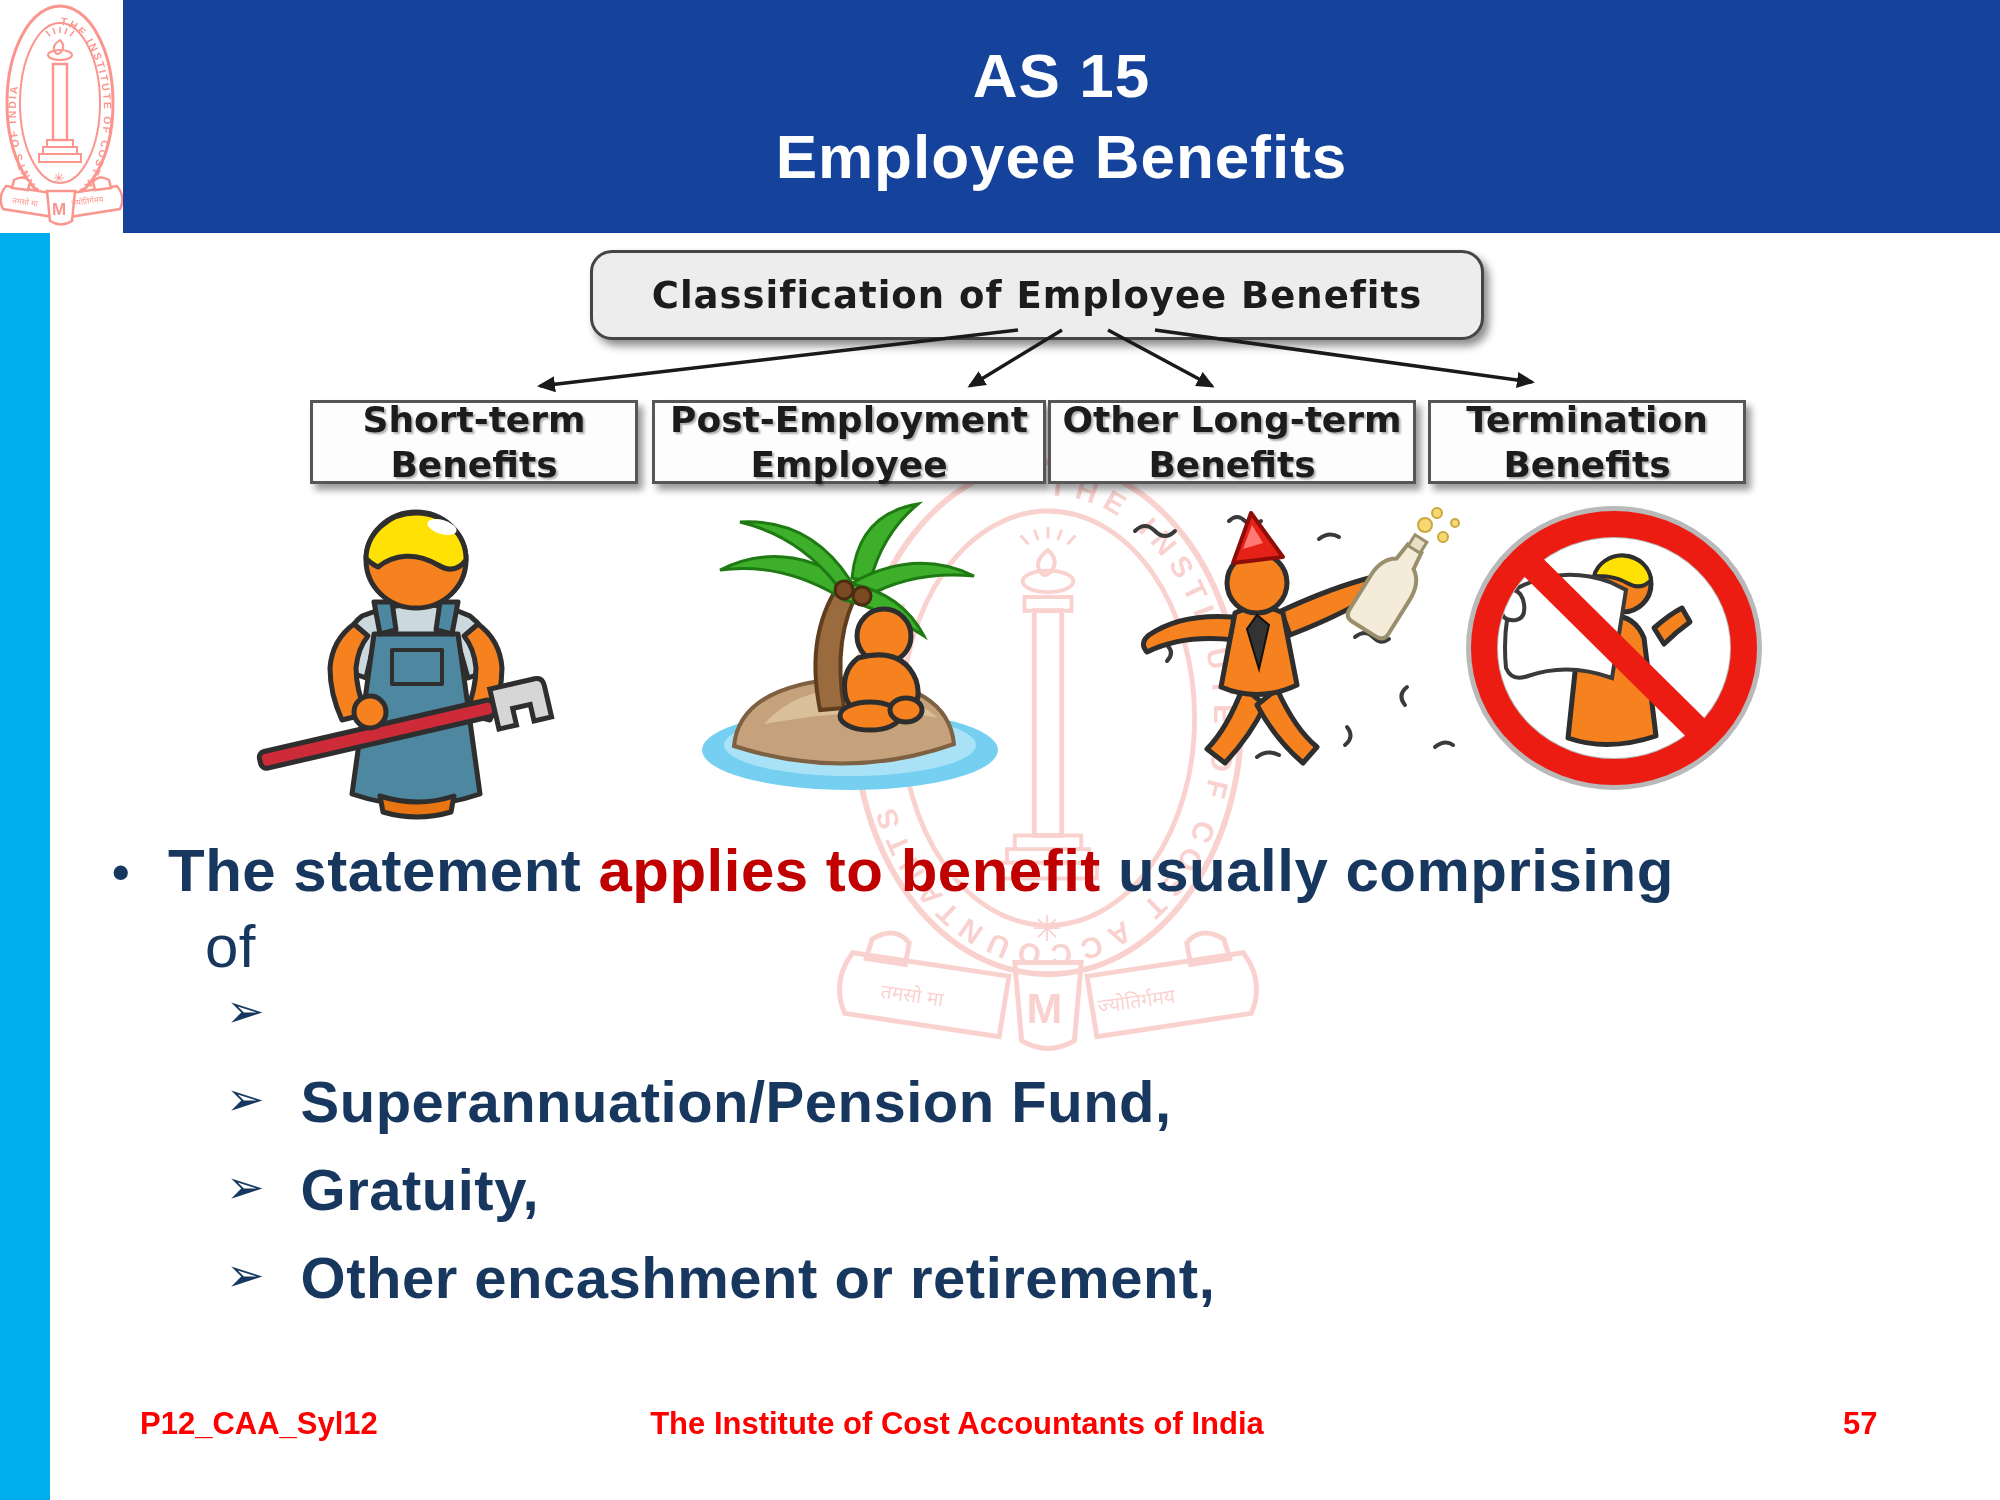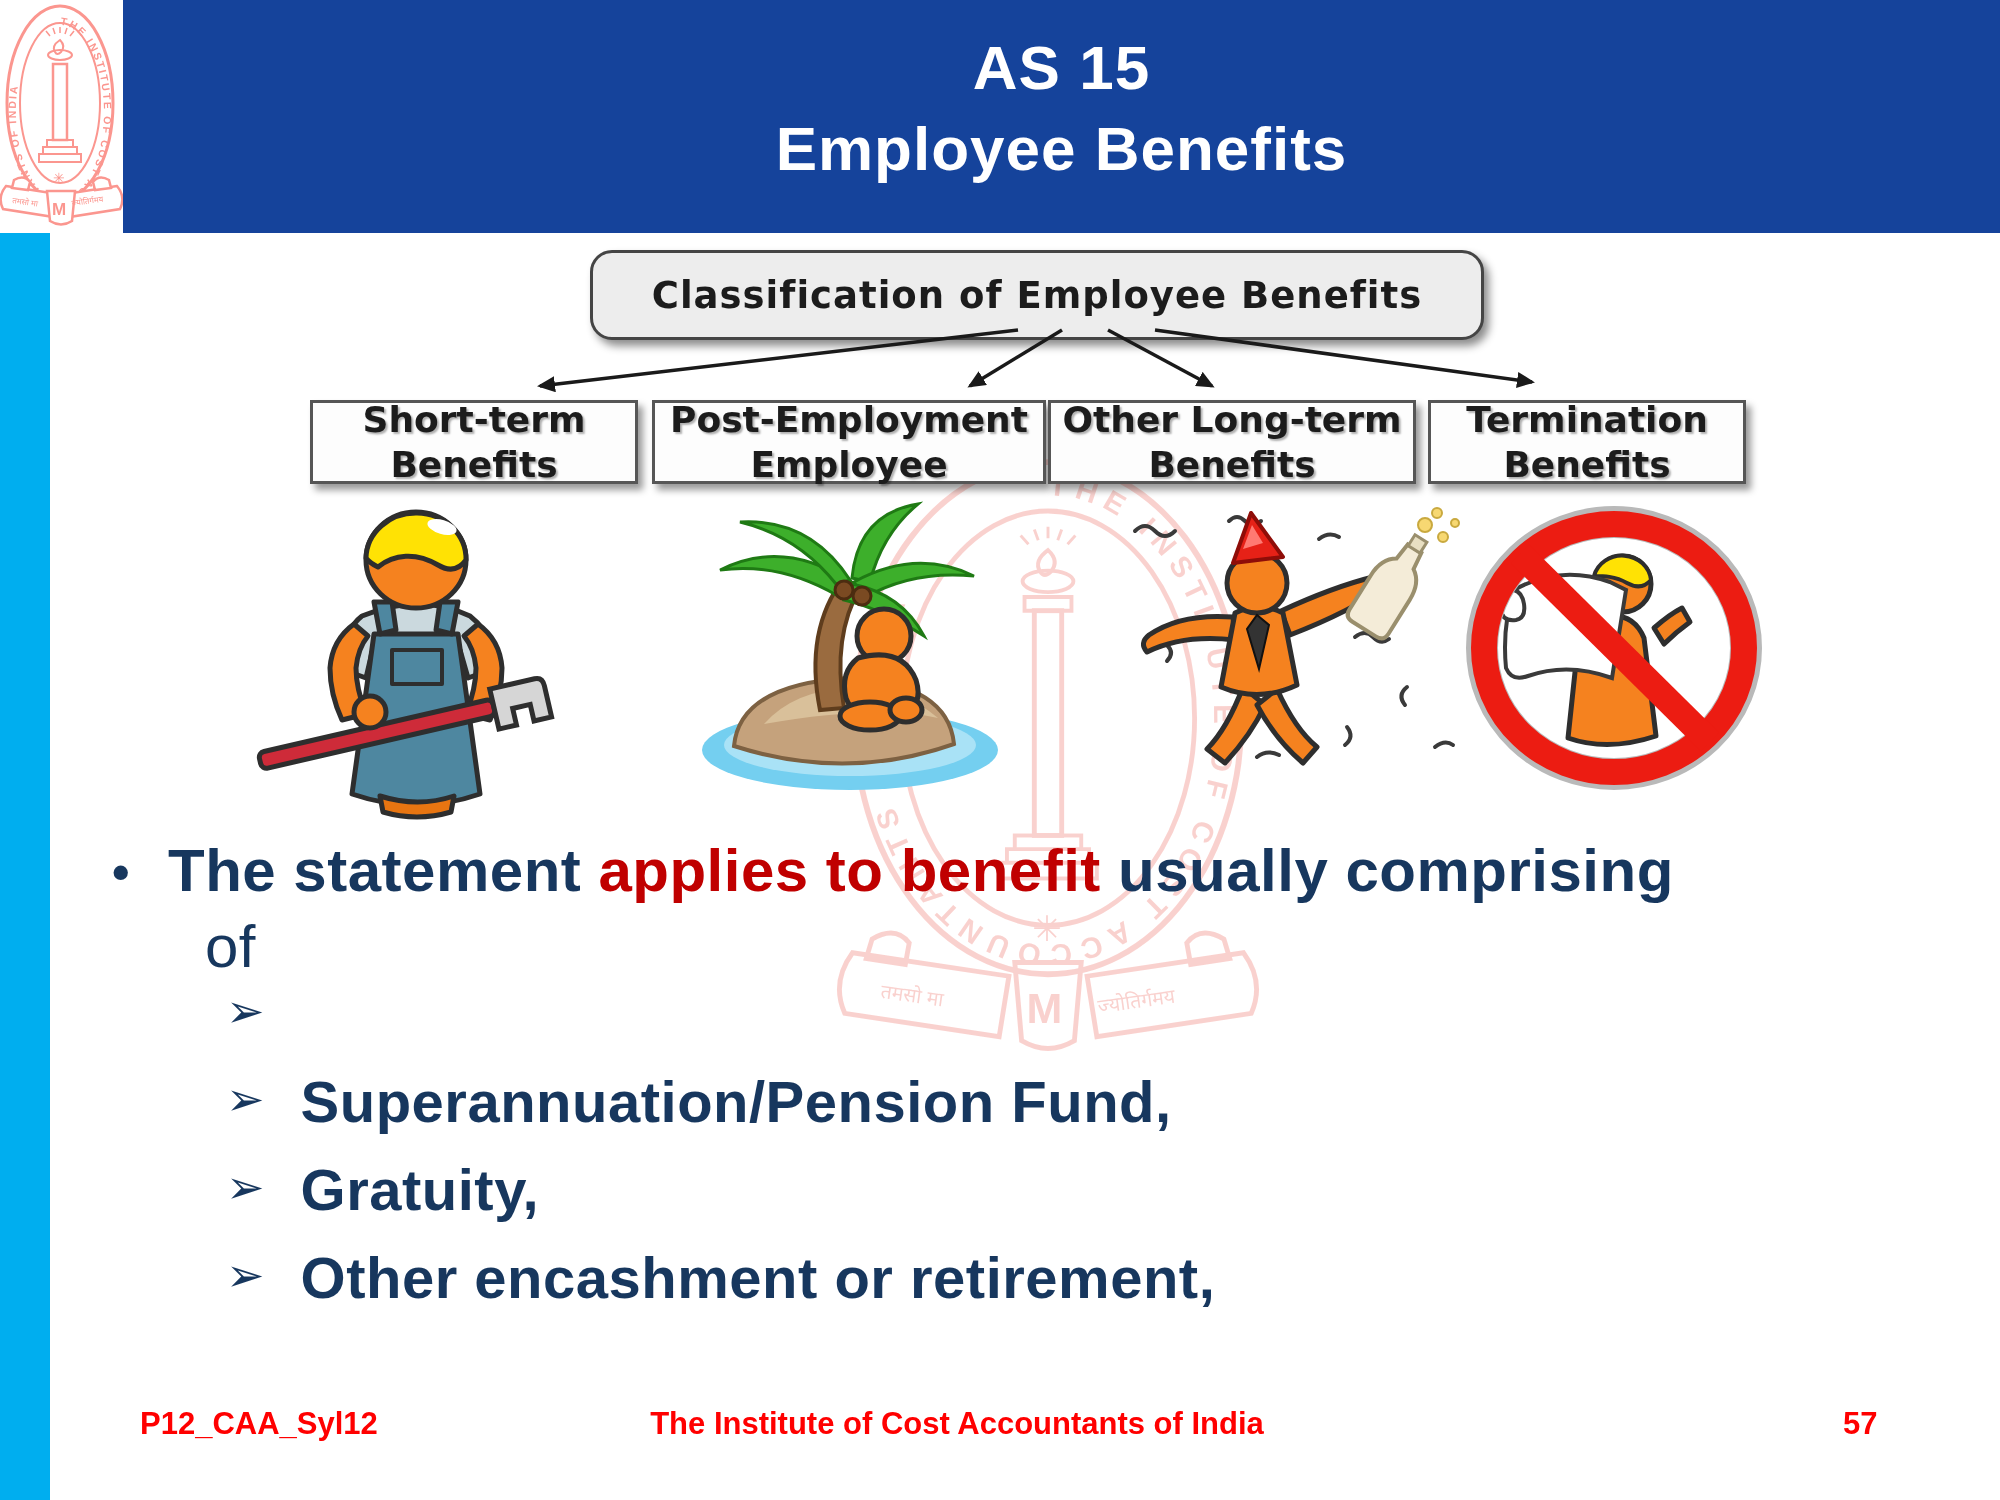--- a/index.html
+++ b/index.html
@@ -2,21 +2,21 @@
 <html><head>
 <meta charset="utf-8">
 <style>
   html,body{margin:0;padding:0;background:#777;}
   #slide{position:relative;width:2000px;height:1500px;background:#fff;overflow:hidden;
          font-family:"Liberation Sans",sans-serif;}
   
   .header{position:absolute;left:123px;top:0;width:1877px;height:233px;background:#15439B;
           color:#fff;text-align:center;z-index:2;}
   .header .t{font-weight:700;font-size:62px;line-height:1.3;letter-spacing:1px;}
-  .header .pad{padding-top:28px;}
+  .header .pad{padding-top:36px;}
   .logo-box{position:absolute;left:0;top:0;width:123px;height:233px;background:#fff;z-index:3;}
   .stripe{position:absolute;left:0;top:233px;width:50px;height:1267px;background:#00AEEF;z-index:2;}
   
   .watermark{position:absolute;left:818px;top:425px;width:460px;height:645px;opacity:.5;z-index:1;}
   
   .root-box{position:absolute;left:590px;top:250px;width:888px;height:84px;z-index:2;
             background:#EDEDED;border:3px solid #454545;border-radius:22px;
             box-shadow:5px 6px 9px rgba(0,0,0,.45);display:flex;align-items:center;justify-content:center;
             font-family:"DejaVu Sans",sans-serif;font-weight:700;font-size:37px;color:#1c1c1c;letter-spacing:1px;}
   .arrows{position:absolute;left:300px;top:322px;width:1350px;height:80px;z-index:2;}

